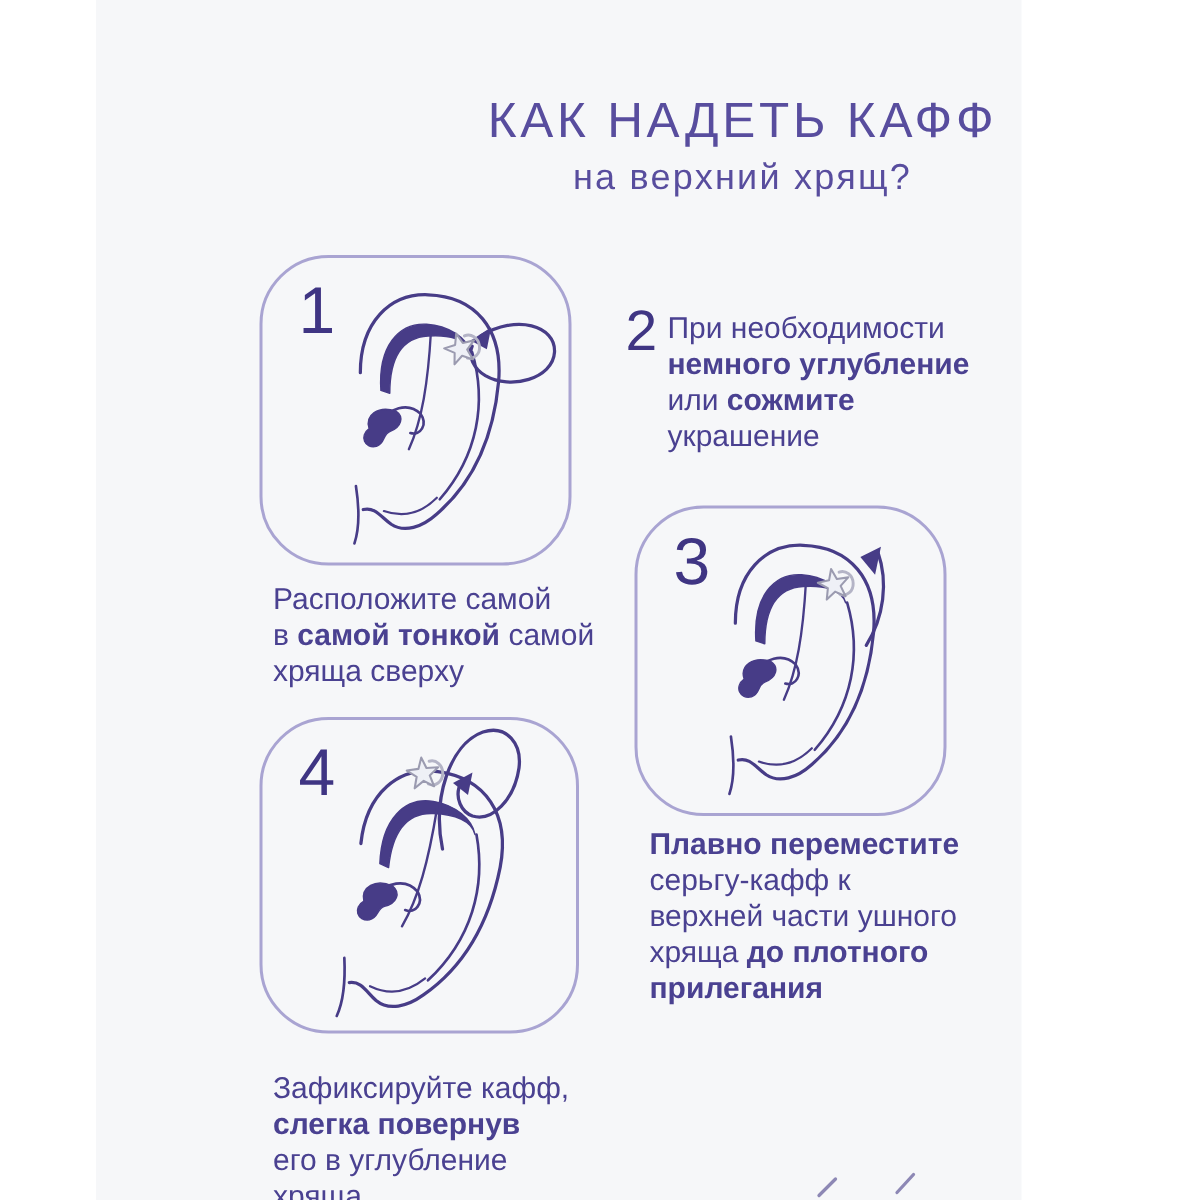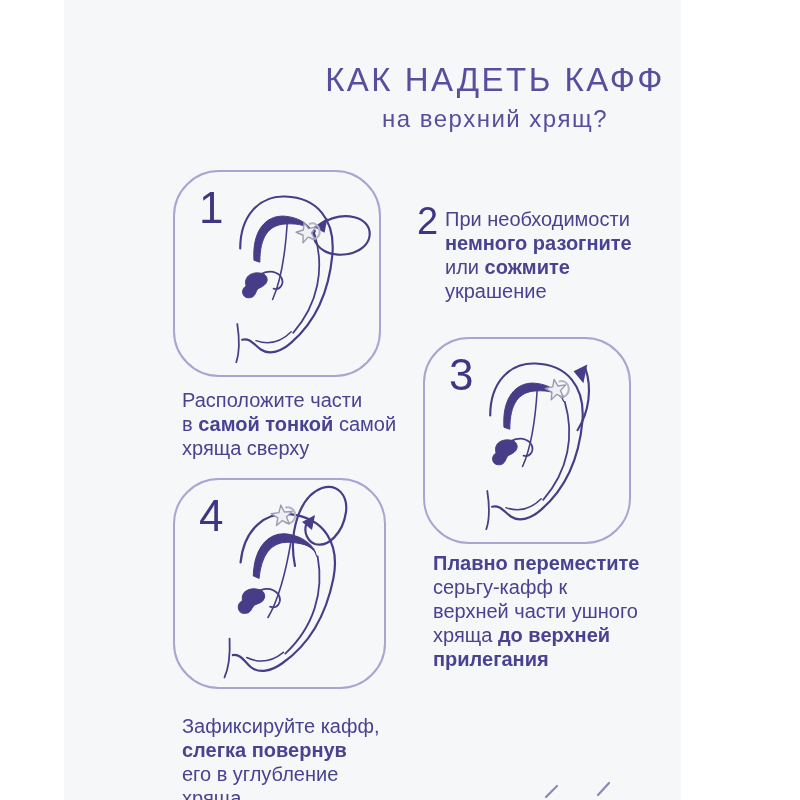--- a/index.html
+++ b/index.html
@@ -87,49 +87,49 @@
       <use href="#ear"></use>
       <path class="arrow" stroke-width="2.2" d="M148,53 C172,38 199,46 198,64 C197,82 168,90 151,80 C143,75 139,67 142,60"></path>
       <polygon class="ahead" points="141,56 155,47 152,62"></polygon>
       <g transform="translate(134,62) rotate(-15)">
           <use href="#cuff"></use>
         </g>
     </svg>
     <span class="boxnum">1</span>
   </div>
   <div class="caption cap1">
-      <div class="cap-line"><span>Расположите части</span></div>
+      <div class="cap-line"><span>Расположите самой</span></div>
       <div class="cap-line"><span>в </span><b>самой тонкой</b><span> самой</span></div>
       <div class="cap-line"><span>хряща сверху</span></div>
     </div>
 
   <span class="step2-num">2</span>
   <div class="caption cap2">
       <div class="cap-line"><span>При необходимости</span></div>
-      <div class="cap-line"><b>немного разогните</b></div>
+      <div class="cap-line"><b>немного углубление</b></div>
       <div class="cap-line"><span>или </span><b>сожмите</b></div>
       <div class="cap-line"><span>украшение</span></div>
     </div>
 
   <div class="stepbox box3">
     <svg viewBox="0 0 207 207">
       <use href="#ear"></use>
       <path class="arrow" stroke-width="2.2" d="M155,93 C167,74 170,50 163,30"></path>
       <polygon class="ahead" points="165,26 151,33 161,45"></polygon>
       <g transform="translate(133,52) rotate(-10)">
           <use href="#cuff"></use>
         </g>
     </svg>
     <span class="boxnum">3</span>
   </div>
   <div class="caption cap3">
       <div class="cap-line"><b>Плавно переместите</b></div>
       <div class="cap-line"><span>серьгу-кафф к</span></div>
       <div class="cap-line"><span>верхней части ушного</span></div>
-      <div class="cap-line"><span>хряща </span><b>до верхней</b></div>
+      <div class="cap-line"><span>хряща </span><b>до плотного</b></div>
       <div class="cap-line"><b>прилегания</b></div>
     </div>
 
   <div class="stepbox box4">
     <svg viewBox="0 0 207 207">
       <g transform="translate(-6,8) rotate(6,103,120)">
           <use href="#ear"></use>
         </g>
       <path class="arrow" stroke-width="2.2" d="M119,86 C112,52 124,16 146,8 C162,3 172,16 170,32 C167,53 152,68 139,64 C131,61 128,52 130,45"></path>
       <polygon class="ahead" points="126,42 139,35 136,50"></polygon>

